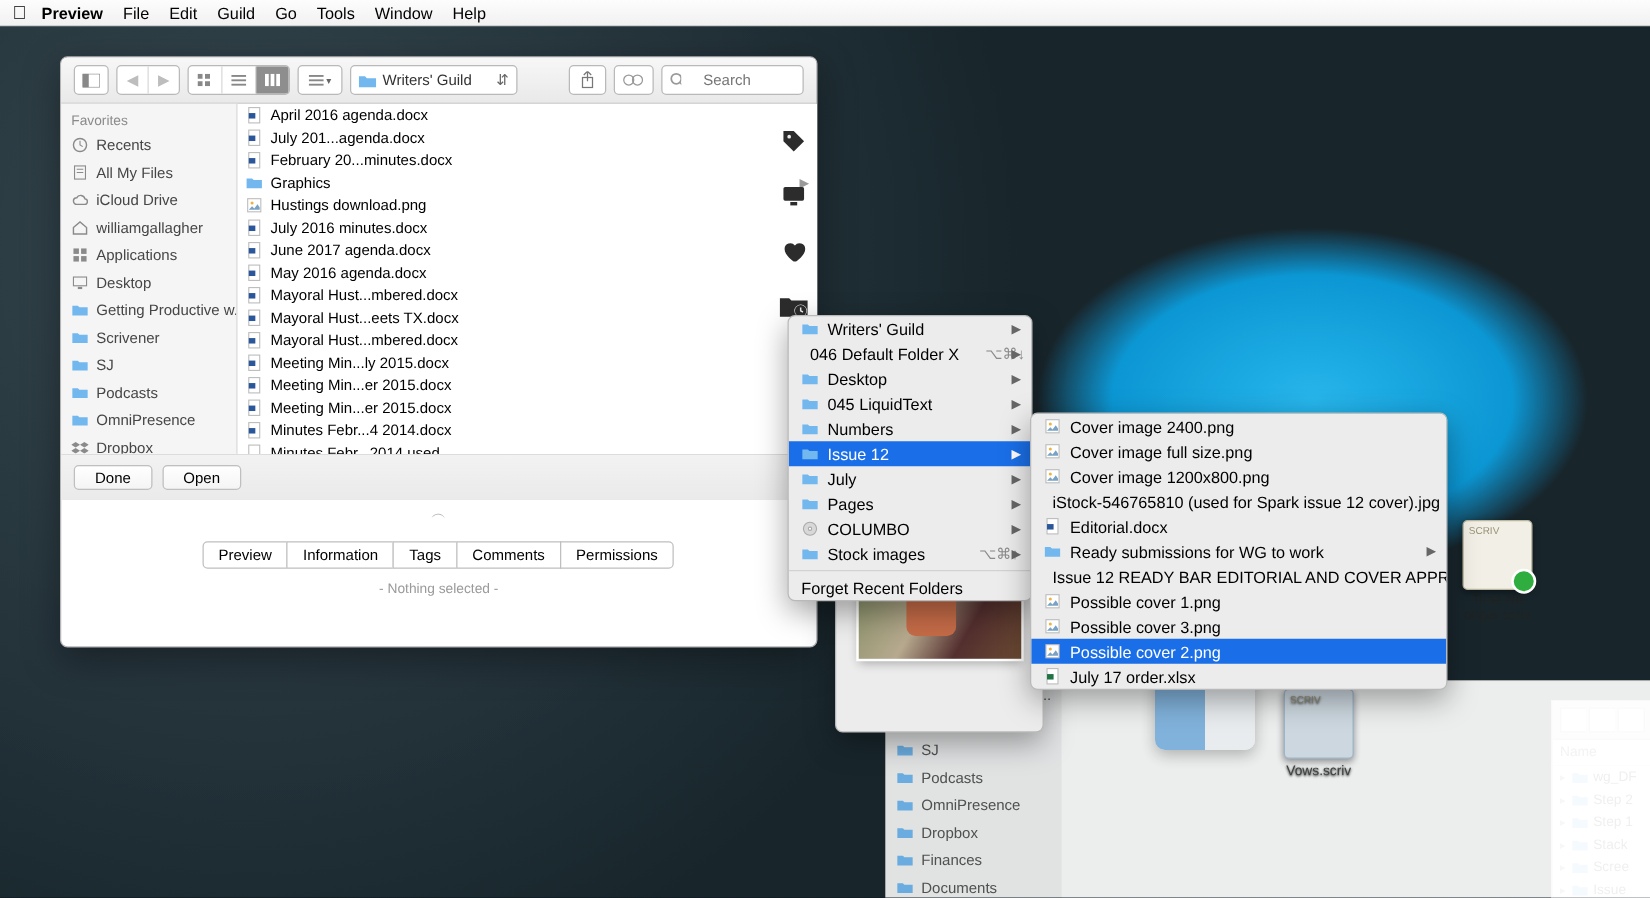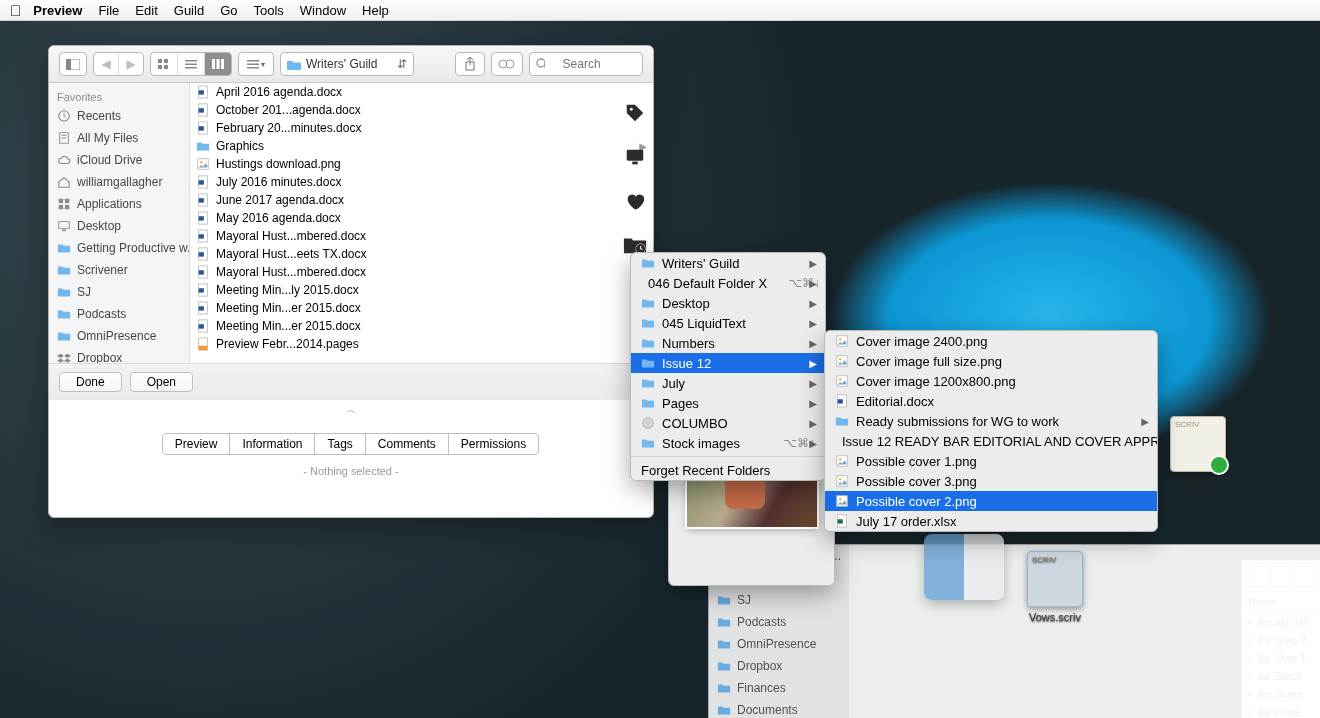--- a/index.html
+++ b/index.html
@@ -288,21 +288,21 @@
             </span>
             <span>April 2016 agenda.docx</span>
           </div>
           <div class="row">
             <span class="fileicon">
               <svg width="14" height="14" viewBox="0 0 16 16">
                 <rect x="3" y="1" width="10" height="14" fill="#fff" stroke="#bcbcbc"></rect>
                 <rect x="3" y="6" width="6" height="5" fill="#2b579a"></rect>
               </svg>
             </span>
-            <span>October 201...agenda.docx</span>
+            <span>July 201...agenda.docx</span>
           </div>
           <div class="row">
             <span class="fileicon">
               <svg width="14" height="14" viewBox="0 0 16 16">
                 <rect x="3" y="1" width="10" height="14" fill="#fff" stroke="#bcbcbc"></rect>
                 <rect x="3" y="6" width="6" height="5" fill="#2b579a"></rect>
               </svg>
             </span>
             <span>February 20...minutes.docx</span>
           </div>
@@ -403,24 +403,33 @@
                 <rect x="3" y="1" width="10" height="14" fill="#fff" stroke="#bcbcbc"></rect>
                 <rect x="3" y="6" width="6" height="5" fill="#2b579a"></rect>
               </svg>
             </span>
             <span>Meeting Min...er 2015.docx</span>
           </div>
           <div class="row">
             <span class="fileicon">
               <svg width="14" height="14" viewBox="0 0 16 16">
                 <rect x="3" y="1" width="10" height="14" fill="#fff" stroke="#bcbcbc"></rect>
+                <rect x="3" y="6" width="6" height="5" fill="#2b579a"></rect>
+              </svg>
+            </span>
+            <span>Minutes Febr...4 2014.docx</span>
+          </div>
+          <div class="row">
+            <span class="fileicon">
+              <svg width="14" height="14" viewBox="0 0 16 16">
+                <rect x="3" y="1" width="10" height="14" fill="#fff" stroke="#bcbcbc"></rect>
                 <rect x="3" y="10" width="10" height="5" fill="#f39a2d"></rect>
               </svg>
             </span>
-            <span>Preview Febr...2014.pages</span>
+            <span>Minutes Febr...2014.used</span>
           </div>
         </div>
     </div>
 
     <div class="footer">
       <div class="btn">Done</div>
       <div class="btn">Open</div>
     </div>
     <div class="handle">︵</div>
 
@@ -562,20 +571,28 @@
       <div class="prow">
         <svg width="14" height="14" viewBox="0 0 16 16">
           <rect x="2" y="2" width="12" height="12" fill="#fff" stroke="#bcbcbc"></rect>
           <circle cx="6" cy="6" r="1.4" fill="#f0b23e"></circle>
           <path fill="#7aa2c4" d="M3 12l3-3 2 2 3-4 2 3v2H3z"></path>
         </svg>
         <span>Cover image 1200x800.png</span>
       </div>
       <div class="prow">
         <svg width="14" height="14" viewBox="0 0 16 16">
+          <rect x="2" y="2" width="12" height="12" fill="#fff" stroke="#bcbcbc"></rect>
+          <circle cx="6" cy="6" r="1.4" fill="#f0b23e"></circle>
+          <path fill="#7aa2c4" d="M3 12l3-3 2 2 3-4 2 3v2H3z"></path>
+        </svg>
+        <span>iStock-546765810 (used for Spark issue 12 cover).jpg</span>
+      </div>
+      <div class="prow">
+        <svg width="14" height="14" viewBox="0 0 16 16">
           <rect x="3" y="1" width="10" height="14" fill="#fff" stroke="#bcbcbc"></rect>
           <rect x="3" y="6" width="6" height="5" fill="#2b579a"></rect>
         </svg>
         <span>Editorial.docx</span>
       </div>
       <div class="prow">
         <svg width="14" height="14" viewBox="0 0 16 16">
           <path fill="#72b8ef" d="M1 4h5l1.5 1.5H15V13H1z"></path>
         </svg>
         <span>Ready submissions for WG to work</span>

